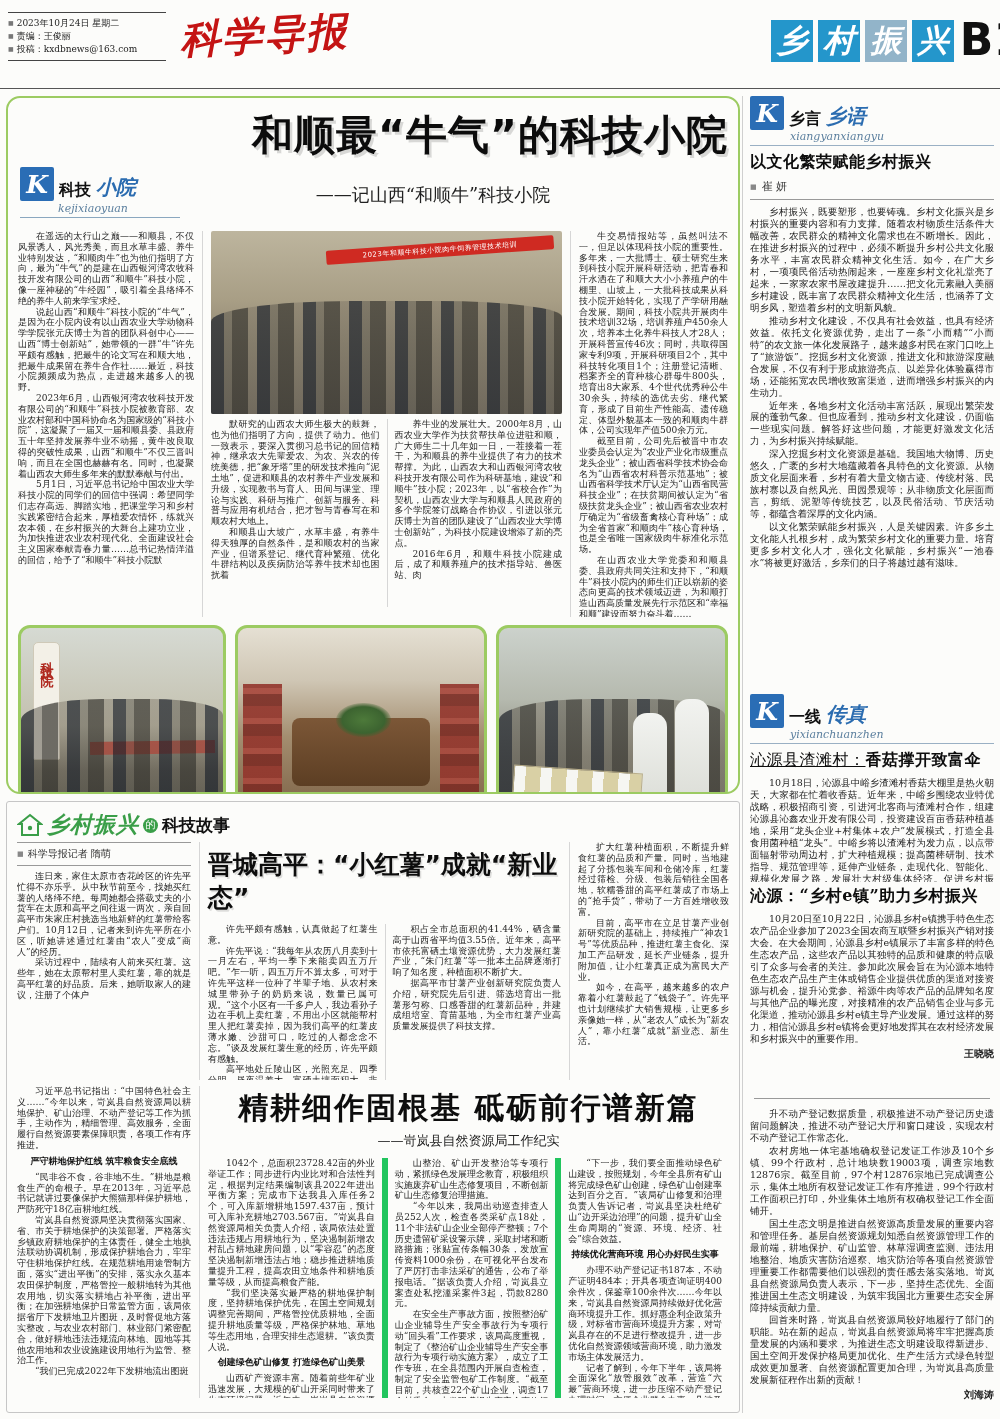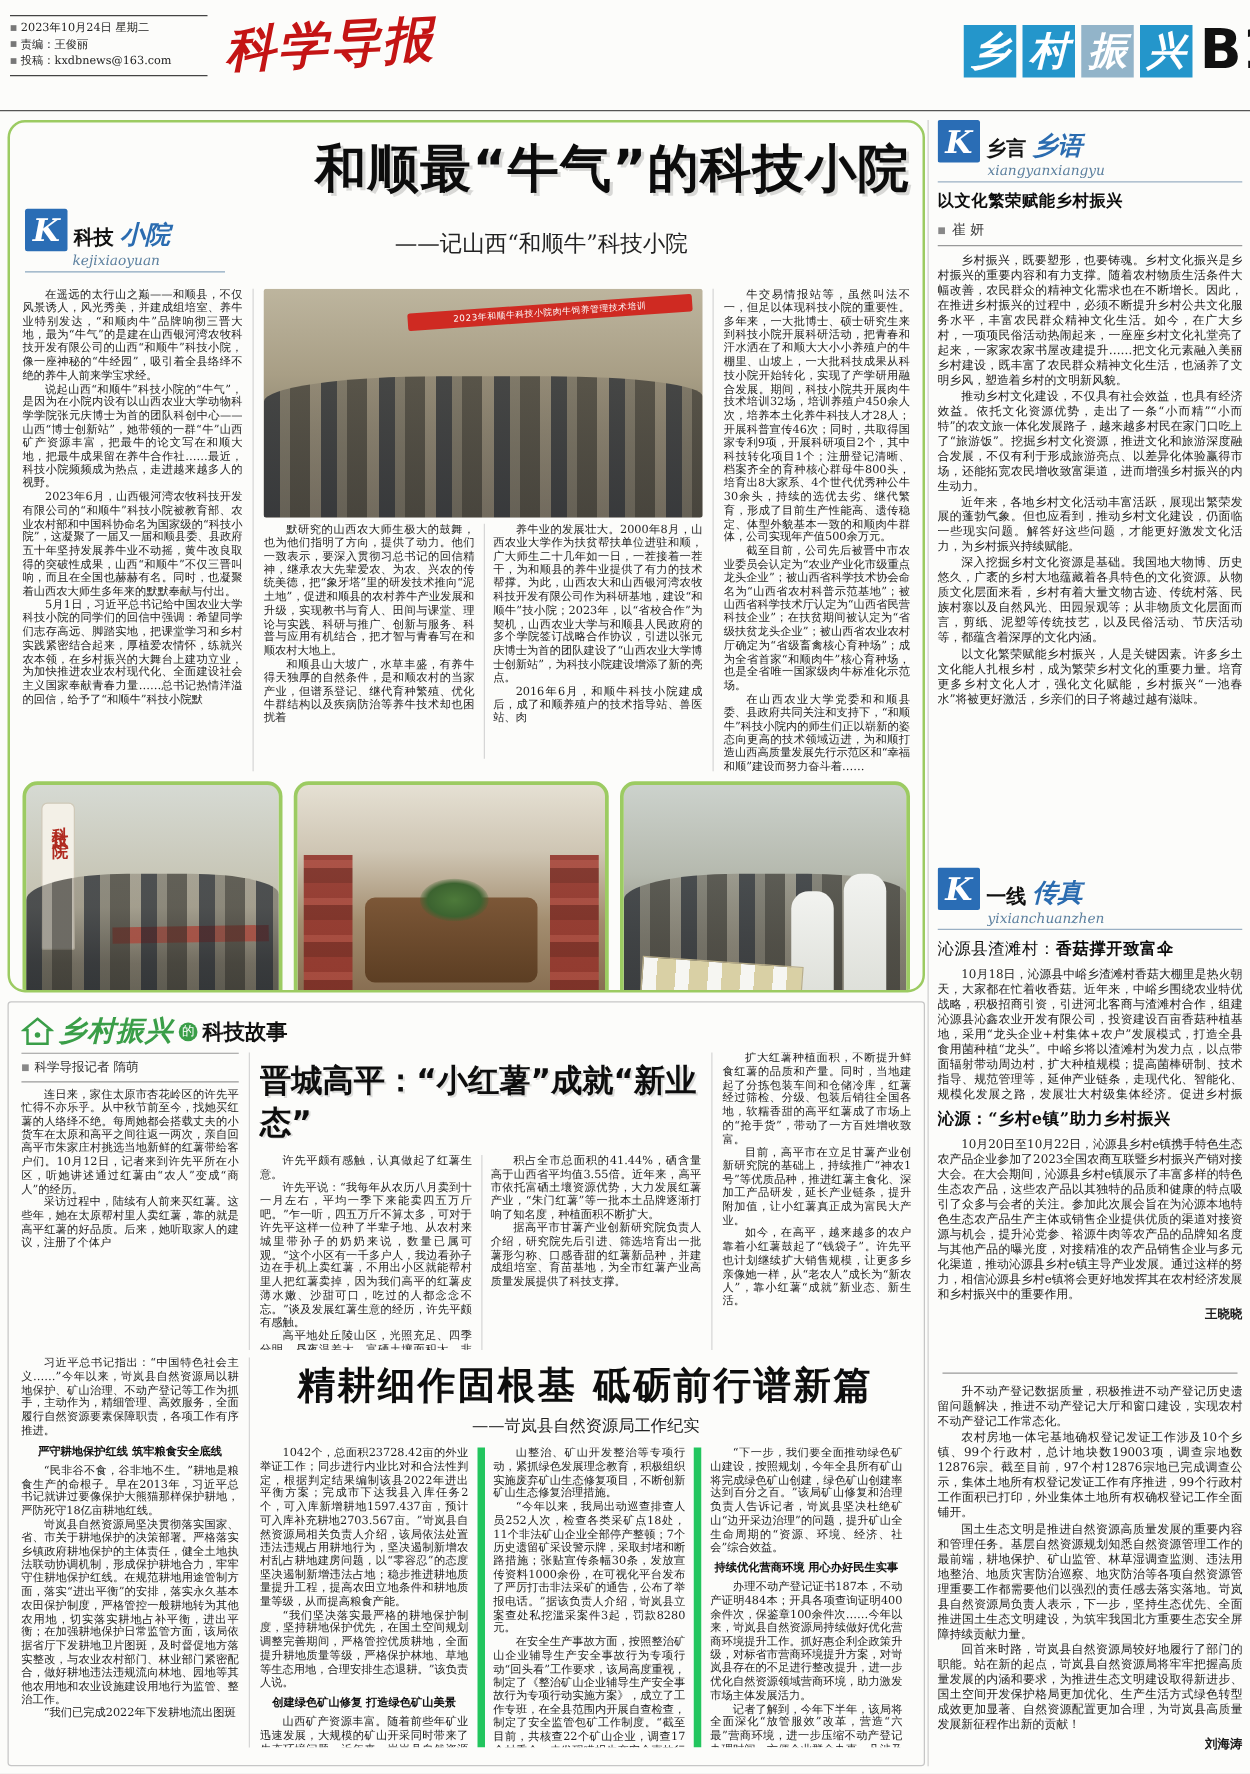--- a/index.html
+++ b/index.html
@@ -109,25 +109,25 @@
   .bmid-col+.bmid-col{border-left:6px solid #22c55e;}
   .subhead{font-family:"DejaVu Sans","Liberation Sans",sans-serif;font-weight:bold;font-size:9px;
            text-align:center;margin:4px 0;color:#111;}
 
   
   .right-col{position:absolute;left:750px;top:96px;width:244px;height:1317px;overflow:hidden;}
   .rc-sec{overflow:hidden;}
   .rc1{height:598px;} .rc2{height:188px;} .rc3{height:206px;} .rc4{height:300px;}
   .rc-badge{display:flex;align-items:flex-end;gap:5px;}
   .rc-pinyin{font-size:11px;font-style:italic;color:#5b7f9e;border-bottom:1px solid #9ab0c4;padding:0 0 2px 40px;margin-bottom:6px;}
-  .rc-headline{font-size:13px;font-weight:900;color:#0d0d0d;margin:4px 0 6px;letter-spacing:.5px;}
+  .rc-headline{font-size:16px;font-weight:900;color:#0d0d0d;margin:4px 0 6px;letter-spacing:.5px;}
   .rc-byline{font-size:11px;color:#333;border-bottom:1px solid #999;padding-bottom:5px;margin-bottom:6px;}
   .rc-byline::before{content:"■";font-size:7px;color:#888;margin-right:5px;vertical-align:1px;}
   .rc-body p{margin:0 0 1px;font-size:9.5px;line-height:1.26;text-align:justify;text-indent:2em;color:#222;}
-  .rc2 .rc-headline .hl-prefix{font-weight:normal;}
+  .rc2 .rc-headline .hl-prefix{font-weight:normal;text-decoration:underline;}
   .rc-divider{border-top:1px solid #999;margin:10px 4px 9px;}
   .rc-author{text-align:right;font-weight:bold;font-size:10px;margin-top:2px;}
 </style>
 </head>
 <body>
 
 <div class="page">
 
   <div class="header">
     <div class="info-block">
@@ -155,22 +155,22 @@
           <span class="badge-cat-a">科技</span>
           <span class="badge-cat-b">小院</span>
         </div>
         <div class="badge-pinyin">kejixiaoyuan</div>
       </div>
       <div class="main-subtitle">——记山西“和顺牛”科技小院</div>
     </div>
 
     <div class="main-cols">
       <div class="mcol mc1 body">
-          <p>在遥远的太行山之巅——和顺县，不仅风景诱人，风光秀美，并建成组培室、养牛业特别发达，“和顺肉牛”品牌响彻三晋大地，最为“牛气”的是建在山西银河湾农牧科技开发有限公司的山西“和顺牛”科技小院，像一座神秘的“牛经园”，吸引着全县络绎不绝的养牛人前来学宝求经。</p>
-          <p>说起山西“和顺牛”科技小院的“牛气”，是因为在小院内设有以山西农业大学动物科学学院张元庆博士为首的团队科创中心——山西“博士创新站”，她带领的一群“牛”山西矿产资源丰富，把最牛的论文写在和顺大地，把最牛成果留在养牛合作社……最近，科技小院频频成为热点，走进越来越多人的视野。</p>
+          <p>在遥远的太行山之巅——和顺县，不仅风景诱人，风光秀美，而且水草丰盛、养牛业特别发达，“和顺肉牛”也为他们指明了方向，最为“牛气”的是建在山西银河湾农牧科技开发有限公司的山西“和顺牛”科技小院，像一座神秘的“牛经园”，吸引着全县络绎不绝的养牛人前来学宝求经。</p>
+          <p>说起山西“和顺牛”科技小院的“牛气”，是因为在小院内设有以山西农业大学动物科学学院张元庆博士为首的团队科创中心——山西“博士创新站”，她带领的一群“牛”许先平颇有感触，把最牛的论文写在和顺大地，把最牛成果留在养牛合作社……最近，科技小院频频成为热点，走进越来越多人的视野。</p>
           <p>2023年6月，山西银河湾农牧科技开发有限公司的“和顺牛”科技小院被教育部、农业农村部和中国科协命名为国家级的“科技小院”，这凝聚了一届又一届和顺县委、县政府五十年坚持发展养牛业不动摇，黄牛改良取得的突破性成果，山西“和顺牛”不仅三晋叫响，而且在全国也赫赫有名。同时，也凝聚着山西农大师生多年来的默默奉献与付出。</p>
           <p>5月1日，习近平总书记给中国农业大学科技小院的同学们的回信中强调：希望同学们志存高远、脚踏实地，把课堂学习和乡村实践紧密结合起来，厚植爱农情怀，练就兴农本领，在乡村振兴的大舞台上建功立业，为加快推进农业农村现代化、全面建设社会主义国家奉献青春力量……总书记热情洋溢的回信，给予了“和顺牛”科技小院默</p>
         </div>
       <div class="mcol mcc">
         <div class="photo-main">
           <div class="banner-red sans">2023年和顺牛科技小院肉牛饲养管理技术培训</div>
           <div class="crowd"></div>
         </div>
         <div class="subcols">
           <div class="subcol body">

